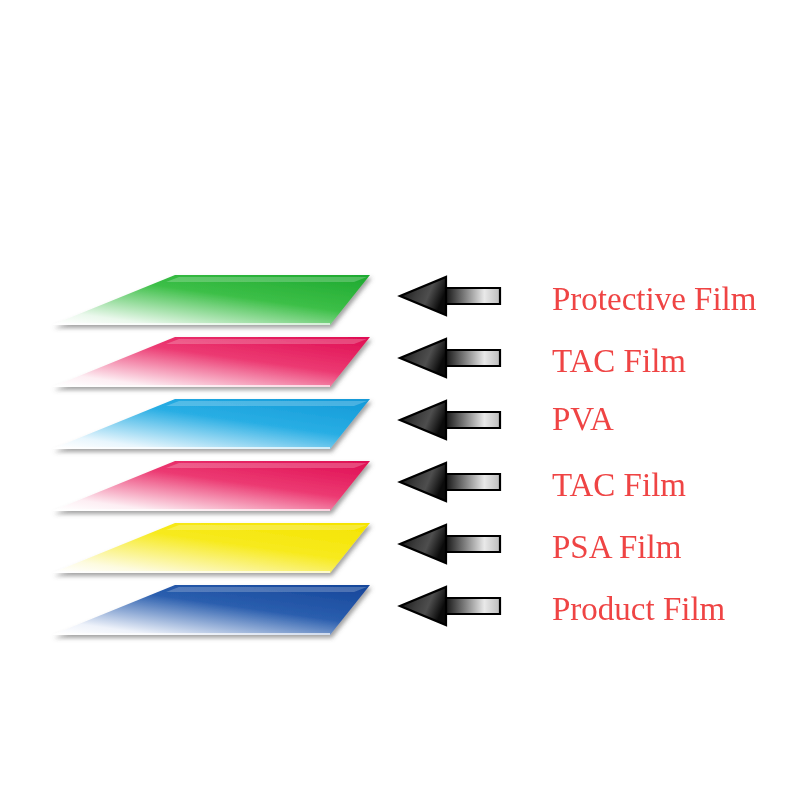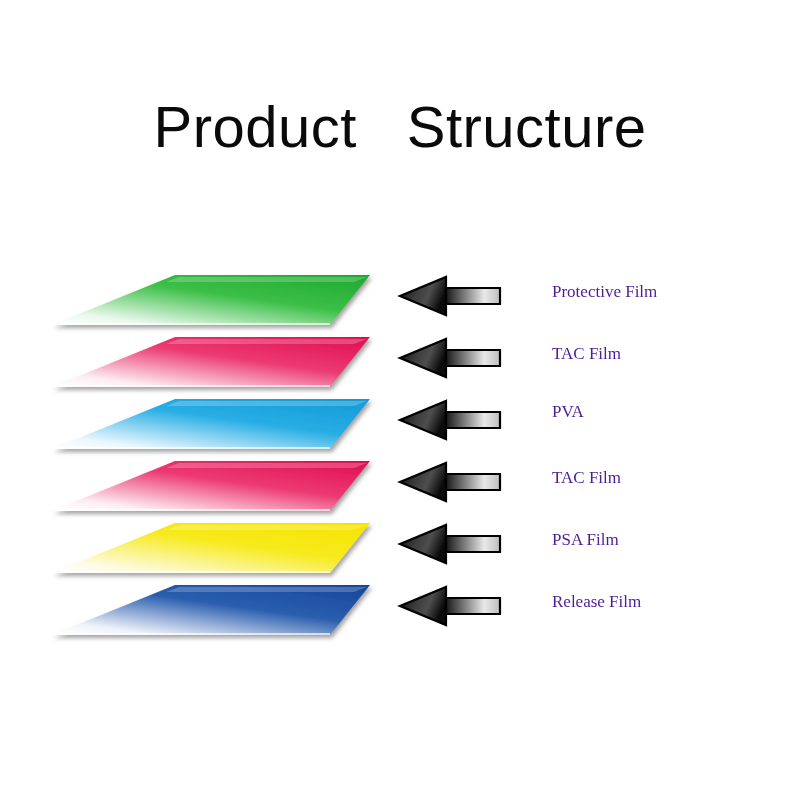--- a/index.html
+++ b/index.html
@@ -34,32 +34,31 @@
     left: 0;
     top: 0;
     width: 800px;
     height: 800px;
     pointer-events: none;
   }
   .label {
     position: absolute;
     left: 552px;
     font-family: "Liberation Serif", serif;
-    font-size: 17px;
-    color: #4c1d95;
+    font-size: 33px;
+    color: #ef4444;
     white-space: nowrap;
     line-height: 1;
   }
 </style>
 </head>
 <body>
 
 <div id="canvas">
 
-  <div id="title">Product   Structure</div>
 
   <svg class="stack-svg" id="stack-svg" viewBox="0 0 800 800" xmlns="http://www.w3.org/2000/svg">
       <defs>
         <filter id="plate-shadow" x="-20%" y="-20%" width="150%" height="180%">
           <feDropShadow dx="2" dy="3" stdDeviation="2.2" flood-color="#555555" flood-opacity="0.55"></feDropShadow>
         </filter>
         <linearGradient id="shaft-grad" x1="0" y1="0" x2="1" y2="0">
           <stop offset="0%" stop-color="#0d0d0d"></stop>
           <stop offset="42%" stop-color="#8d8d8d"></stop>
           <stop offset="72%" stop-color="#e9e9e9"></stop>
@@ -163,16 +162,16 @@
         <polygon points="400,606 446,587 446,625" fill="url(#head-grad)" stroke="#000000" stroke-width="2.2" stroke-linejoin="miter"></polygon>
       </g>
     </svg>
 
   <div id="labels">
       <div class="label" style="top: 283px;">Protective Film</div>
       <div class="label" style="top: 345px;">TAC Film</div>
       <div class="label" style="top: 403px;">PVA</div>
       <div class="label" style="top: 469px;">TAC Film</div>
       <div class="label" style="top: 531px; text-align: right;">PSA Film</div>
-      <div class="label" style="top: 593px;">Release Film</div>
+      <div class="label" style="top: 593px;">Product Film</div>
     </div>
 
 </div>
 
 </body></html>

